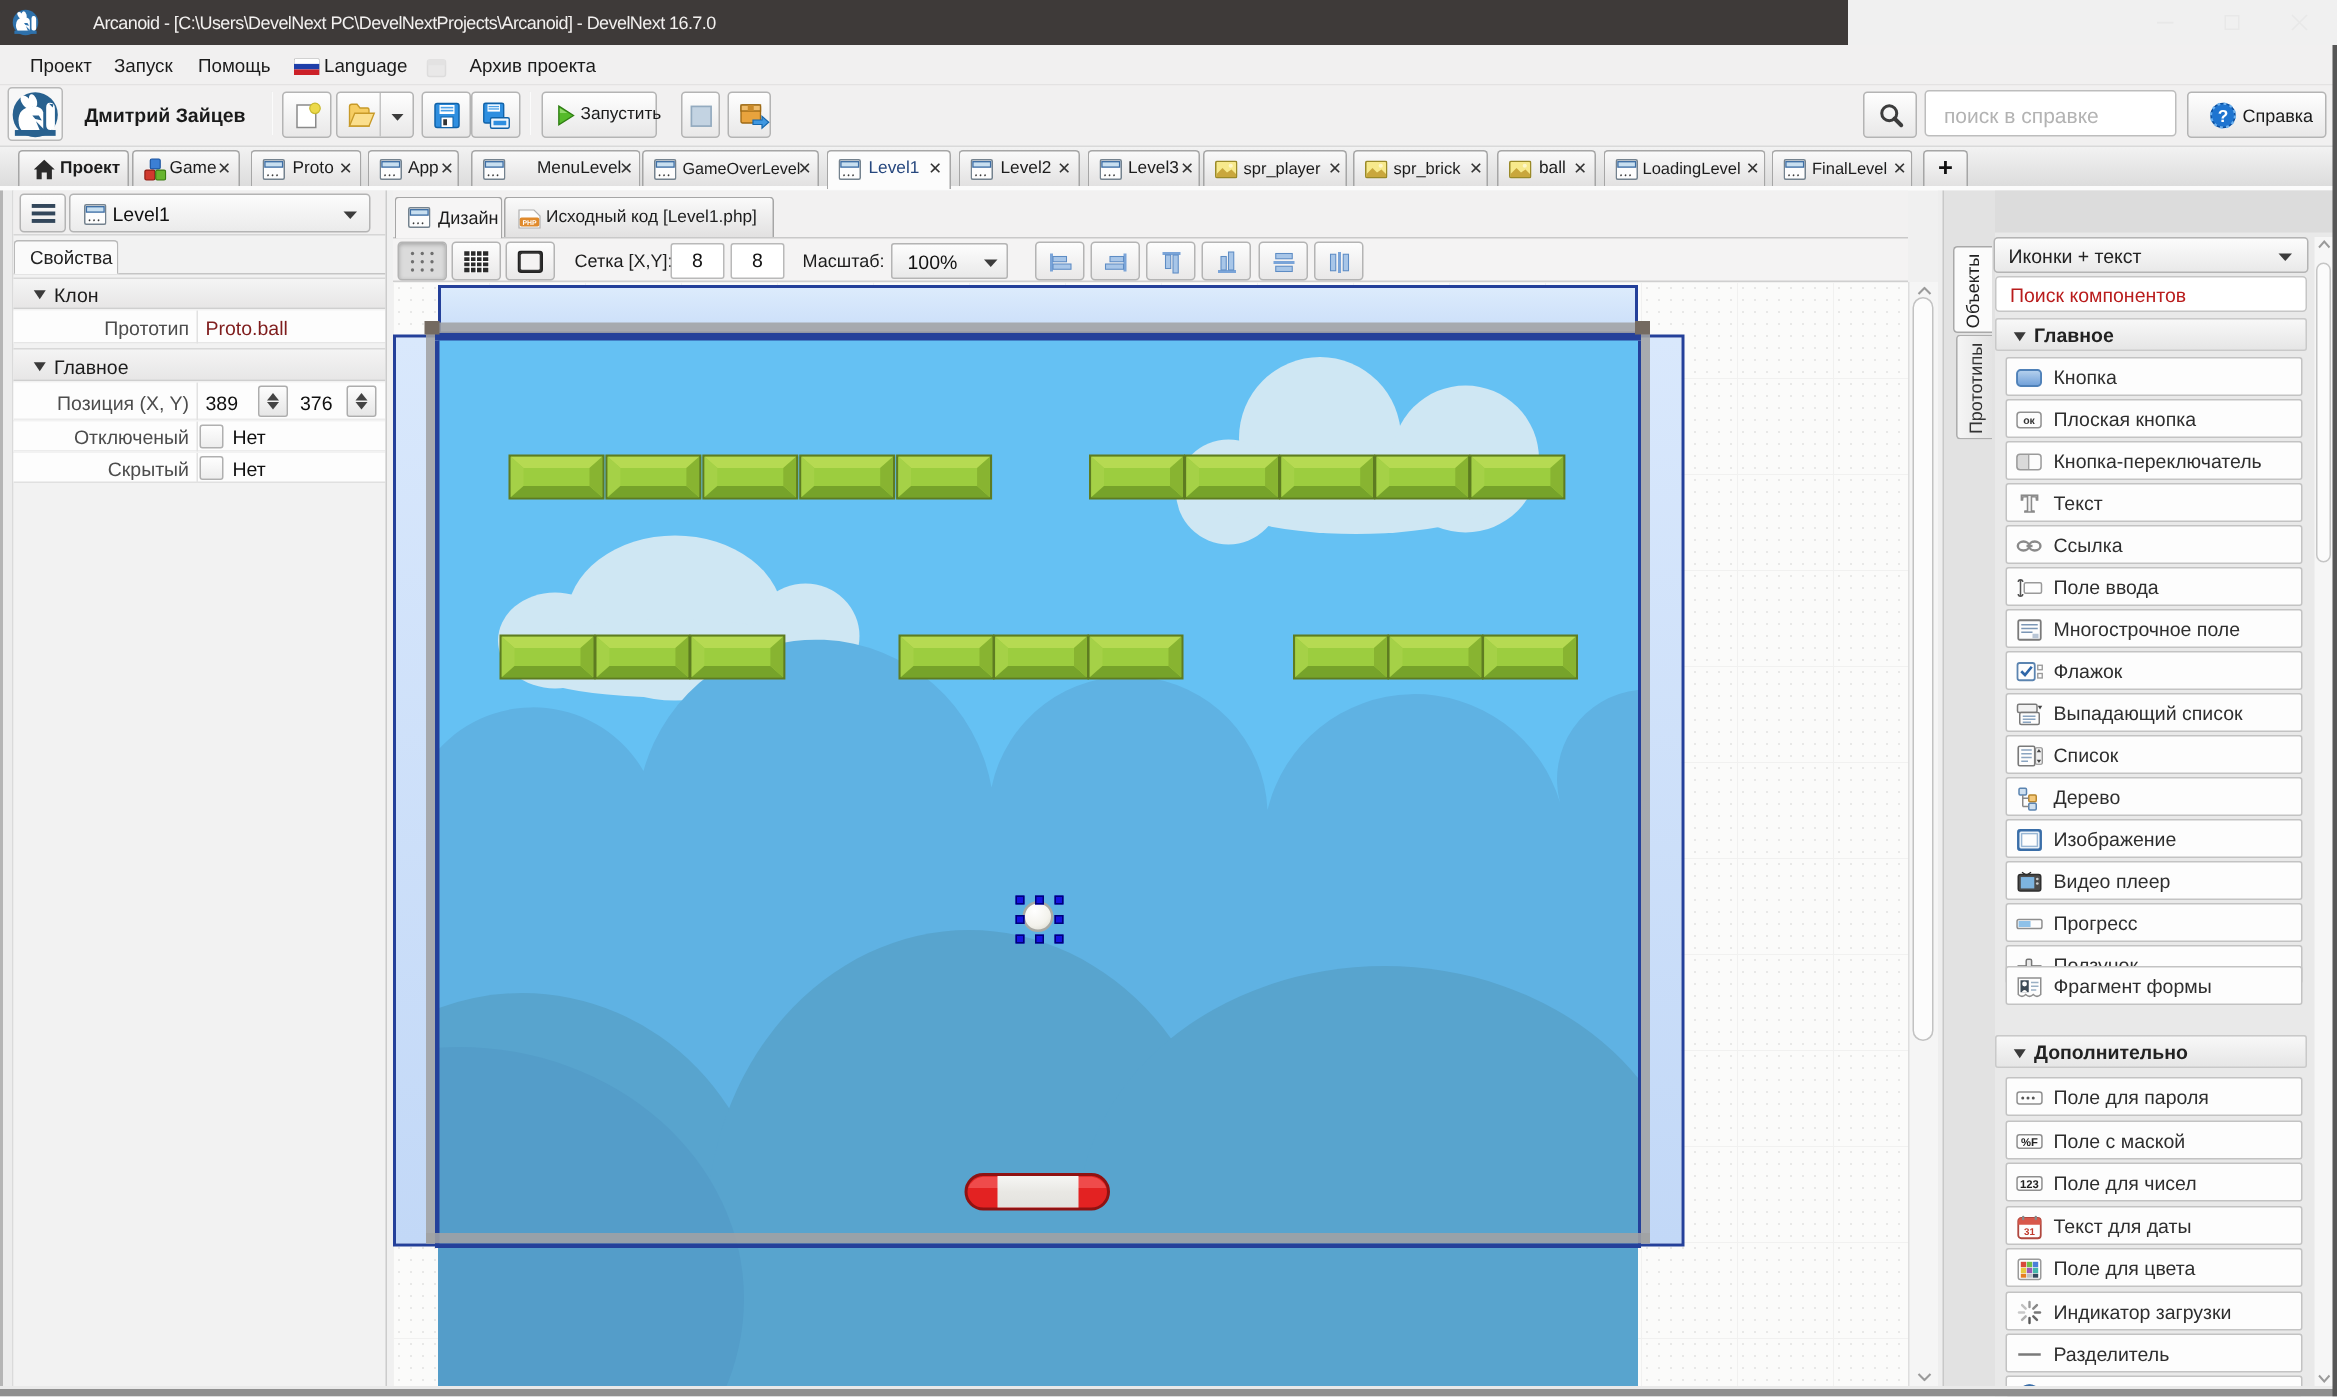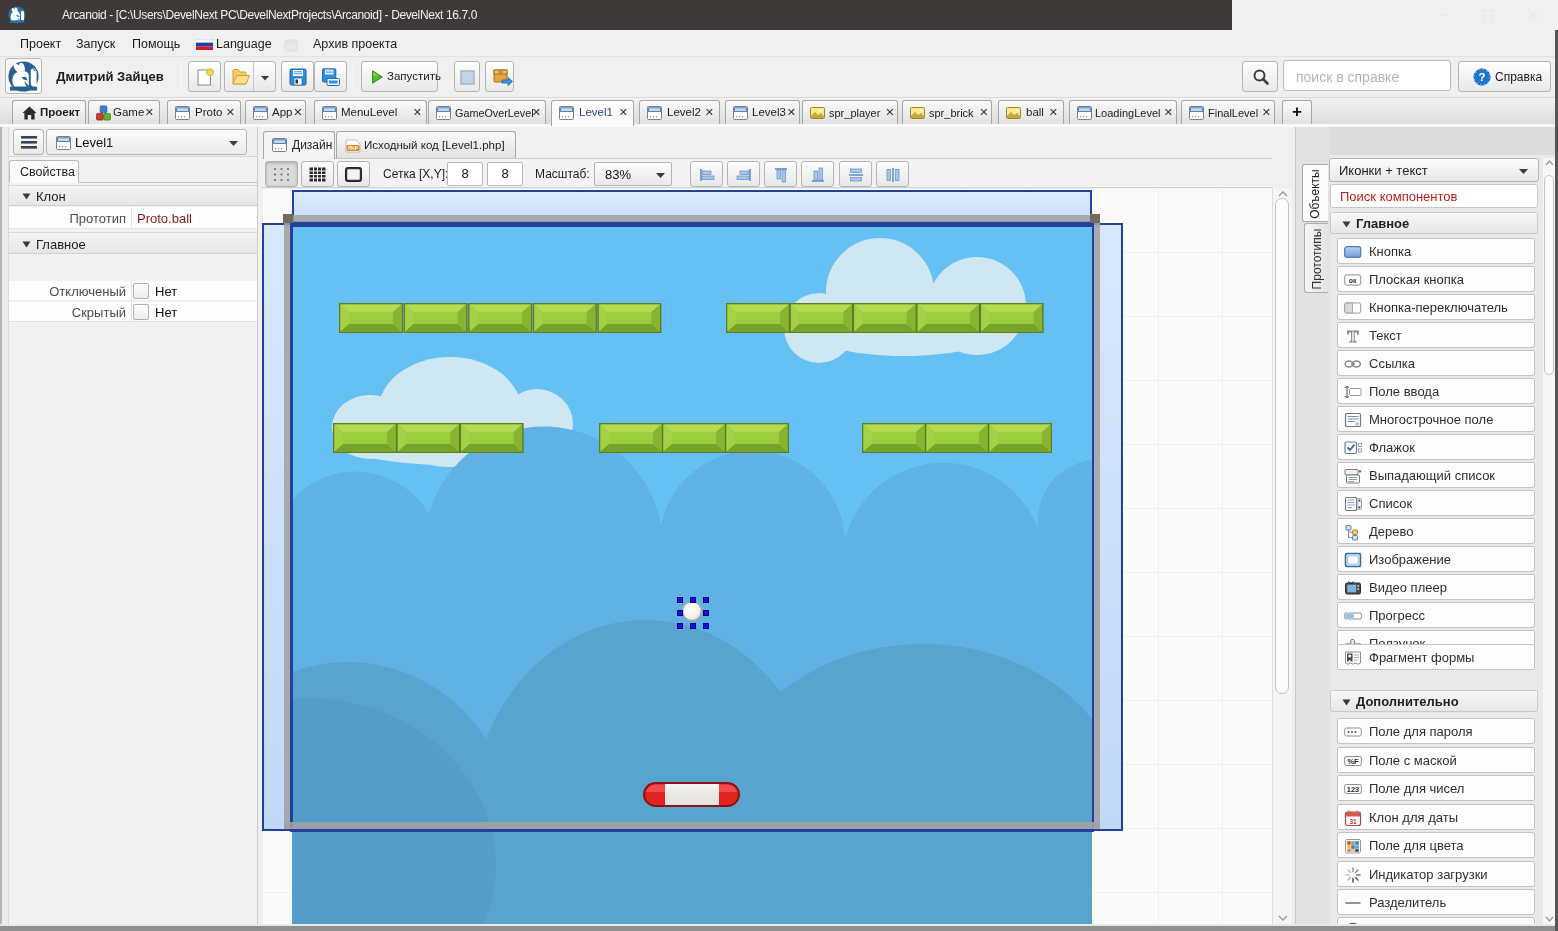--- a/index.html
+++ b/index.html
@@ -225,21 +225,21 @@
     <svg class="abs wicon" style="left:7px;top:5px" width="15" height="14" viewBox="0 0 15 14">
         <use href="#wic"></use>
       </svg>
     <div class="lbl" style="left:26px">App</div>
       <div class="cl" style="right:2.5px">✕</div>
   </div>
   <div class="abs mtab" style="left:314px;width:113px">
     <svg class="abs wicon" style="left:7px;top:5px" width="15" height="14" viewBox="0 0 15 14">
         <use href="#wic"></use>
       </svg>
-    <div class="lbl" style="left:26px">MenuLevel</div>
+    <div class="lbl" style="left:43px">MenuLevel</div>
       <div class="cl" style="right:4px">✕</div>
   </div>
   <div class="abs mtab" style="left:428px;width:118px">
     <svg class="abs wicon" style="left:7px;top:5px" width="15" height="14" viewBox="0 0 15 14">
         <use href="#wic"></use>
       </svg>
     <div class="lbl" style="left:26px;font-size:10.8px;top:6px">GameOverLevel</div>
       <div class="cl" style="right:4px">✕</div>
   </div>
   <div class="abs mtab active" style="left:551px;width:83px">
@@ -344,20 +344,28 @@
     <div class="abs" style="left:0;top:4px;width:117px;text-align:right;font-size:13px;color:#4c4c4c">Прототип</div>
     <div class="abs" style="left:122px;top:0;width:1px;height:22px;background:#e2e2e2"></div>
     <div class="abs" style="left:128px;top:4px;font-size:13px;color:#7f1d1d">Proto.ball</div>
   </div>
 
   <div class="abs" style="left:0px;top:105px;width:248px;height:22px;background:linear-gradient(#f4f4f4,#e7e6e6);border-top:1px solid #d8d8d8;border-bottom:1px solid #cfcfcf">
     <svg class="abs" style="left:13px;top:8px" width="9" height="7" viewBox="0 0 9 7">
         <path d="M0.5 0.5 L8.5 0.5 L4.5 6.5 Z" fill="#3a3a3a"></path>
       </svg>
     <div class="abs" style="left:27px;top:4px;font-size:13px;color:#1c1c1c">Главное</div>
+  </div>
+  <div class="abs" style="left:0px;top:128px;width:248px;height:25px;background:#fdfdfd;border-bottom:1px solid #ececec">
+    <div class="abs" style="left:0;top:6px;width:117px;text-align:right;font-size:13px;color:#4c4c4c">Позиция (X, Y)</div>
+    <div class="abs" style="left:122px;top:0;width:1px;height:25px;background:#e2e2e2"></div>
+    <div class="abs" style="left:128px;top:6px;font-size:13px;color:#101010">389</div>
+    <div class="abs spinner" style="left:163px;top:2px"></div>
+    <div class="abs" style="left:191px;top:6px;font-size:13px;color:#101010">376</div>
+    <div class="abs spinner" style="left:222px;top:2px"></div>
   </div>
   <div class="abs" style="left:0px;top:154px;width:248px;height:20px;background:#fdfdfd;border-bottom:1px solid #ececec">
     <div class="abs" style="left:0;top:3px;width:117px;text-align:right;font-size:13px;color:#4c4c4c">Отключеный</div>
     <div class="abs" style="left:122px;top:0;width:1px;height:20px;background:#e2e2e2"></div>
     <div class="abs" style="left:124px;top:2px;width:16px;height:16px;background:linear-gradient(#fefefe,#ededed);border:1px solid #b0b0b0;border-radius:2px"></div>
     <div class="abs" style="left:146px;top:3px;font-size:13px;color:#101010">Нет</div>
   </div>
   <div class="abs" style="left:0px;top:175px;width:248px;height:20px;background:#fdfdfd;border-bottom:1px solid #e0e0e0">
     <div class="abs" style="left:0;top:3px;width:117px;text-align:right;font-size:13px;color:#4c4c4c">Скрытый</div>
     <div class="abs" style="left:122px;top:0;width:1px;height:20px;background:#e2e2e2"></div>
@@ -411,21 +419,21 @@
       <svg class="abs" style="left:7px;top:5px" width="17" height="15" viewBox="0 0 17 15">
         <rect x="0.5" y="0.5" width="16" height="14" rx="2" fill="#333" stroke="#222"></rect>
         <rect x="2.2" y="2.2" width="12.6" height="10.6" rx="1" fill="#f4f3f3"></rect>
       </svg>
     </div>
     <div class="abs" style="left:121px;top:8px;font-size:12px;color:#1c1c1c">Сетка [X,Y]:</div>
     <div class="abs" style="left:185px;top:3px;width:36px;height:24px;background:#fff;border:1px solid #b9b9b9;border-radius:2px;font-size:13px;color:#111;text-align:center;line-height:22px">8</div>
     <div class="abs" style="left:225px;top:3px;width:36px;height:24px;background:#fff;border:1px solid #b9b9b9;border-radius:2px;font-size:13px;color:#111;text-align:center;line-height:22px">8</div>
     <div class="abs" style="left:273px;top:8px;font-size:12px;color:#1c1c1c">Масштаб:</div>
     <div class="abs" style="left:332px;top:3px;width:78px;height:24px;background:linear-gradient(#fdfdfd,#e9e9e9);border:1px solid #b4b4b4;border-radius:2px">
-      <div class="abs" style="left:10px;top:4px;font-size:13px;color:#111">83%</div>
+      <div class="abs" style="left:10px;top:4px;font-size:13px;color:#111">100%</div>
       <svg class="abs" style="left:60px;top:9px" width="11" height="7" viewBox="0 0 11 7">
           <path d="M1 1 L10 1 L5.5 6 Z" fill="#3c3c3c"></path>
         </svg>
     </div>
     <div class="abs alignbtn" style="left:428px">
         <svg class="abs" style="left:8px;top:5px" width="16" height="16" viewBox="0 0 16 16">
           <rect x="1" y="2" width="2" height="12" fill="#7aa4d8"></rect>
           <rect x="3" y="4" width="9" height="3.5" fill="#a8c6e8" stroke="#5d8cc4" stroke-width="0.7"></rect>
           <rect x="3" y="9" width="12" height="3.5" fill="#a8c6e8" stroke="#5d8cc4" stroke-width="0.7"></rect>
         </svg>
@@ -878,21 +886,21 @@
   <div class="abs pitem" style="top:648px">
       <svg class="abs" style="left:6px;top:4px" width="18" height="18">
         <use href="#i-num"></use>
       </svg>
       <div class="lbl">Поле для чисел</div>
     </div>
   <div class="abs pitem" style="top:677px">
       <svg class="abs" style="left:6px;top:4px" width="18" height="18">
         <use href="#i-date"></use>
       </svg>
-      <div class="lbl">Клон для даты</div>
+      <div class="lbl">Текст для даты</div>
     </div>
   <div class="abs pitem" style="top:705px">
       <svg class="abs" style="left:6px;top:4px" width="18" height="18">
         <use href="#i-color"></use>
       </svg>
       <div class="lbl">Поле для цвета</div>
     </div>
   <div class="abs pitem" style="top:734px">
       <svg class="abs" style="left:6px;top:4px" width="18" height="18">
         <use href="#i-load"></use>

